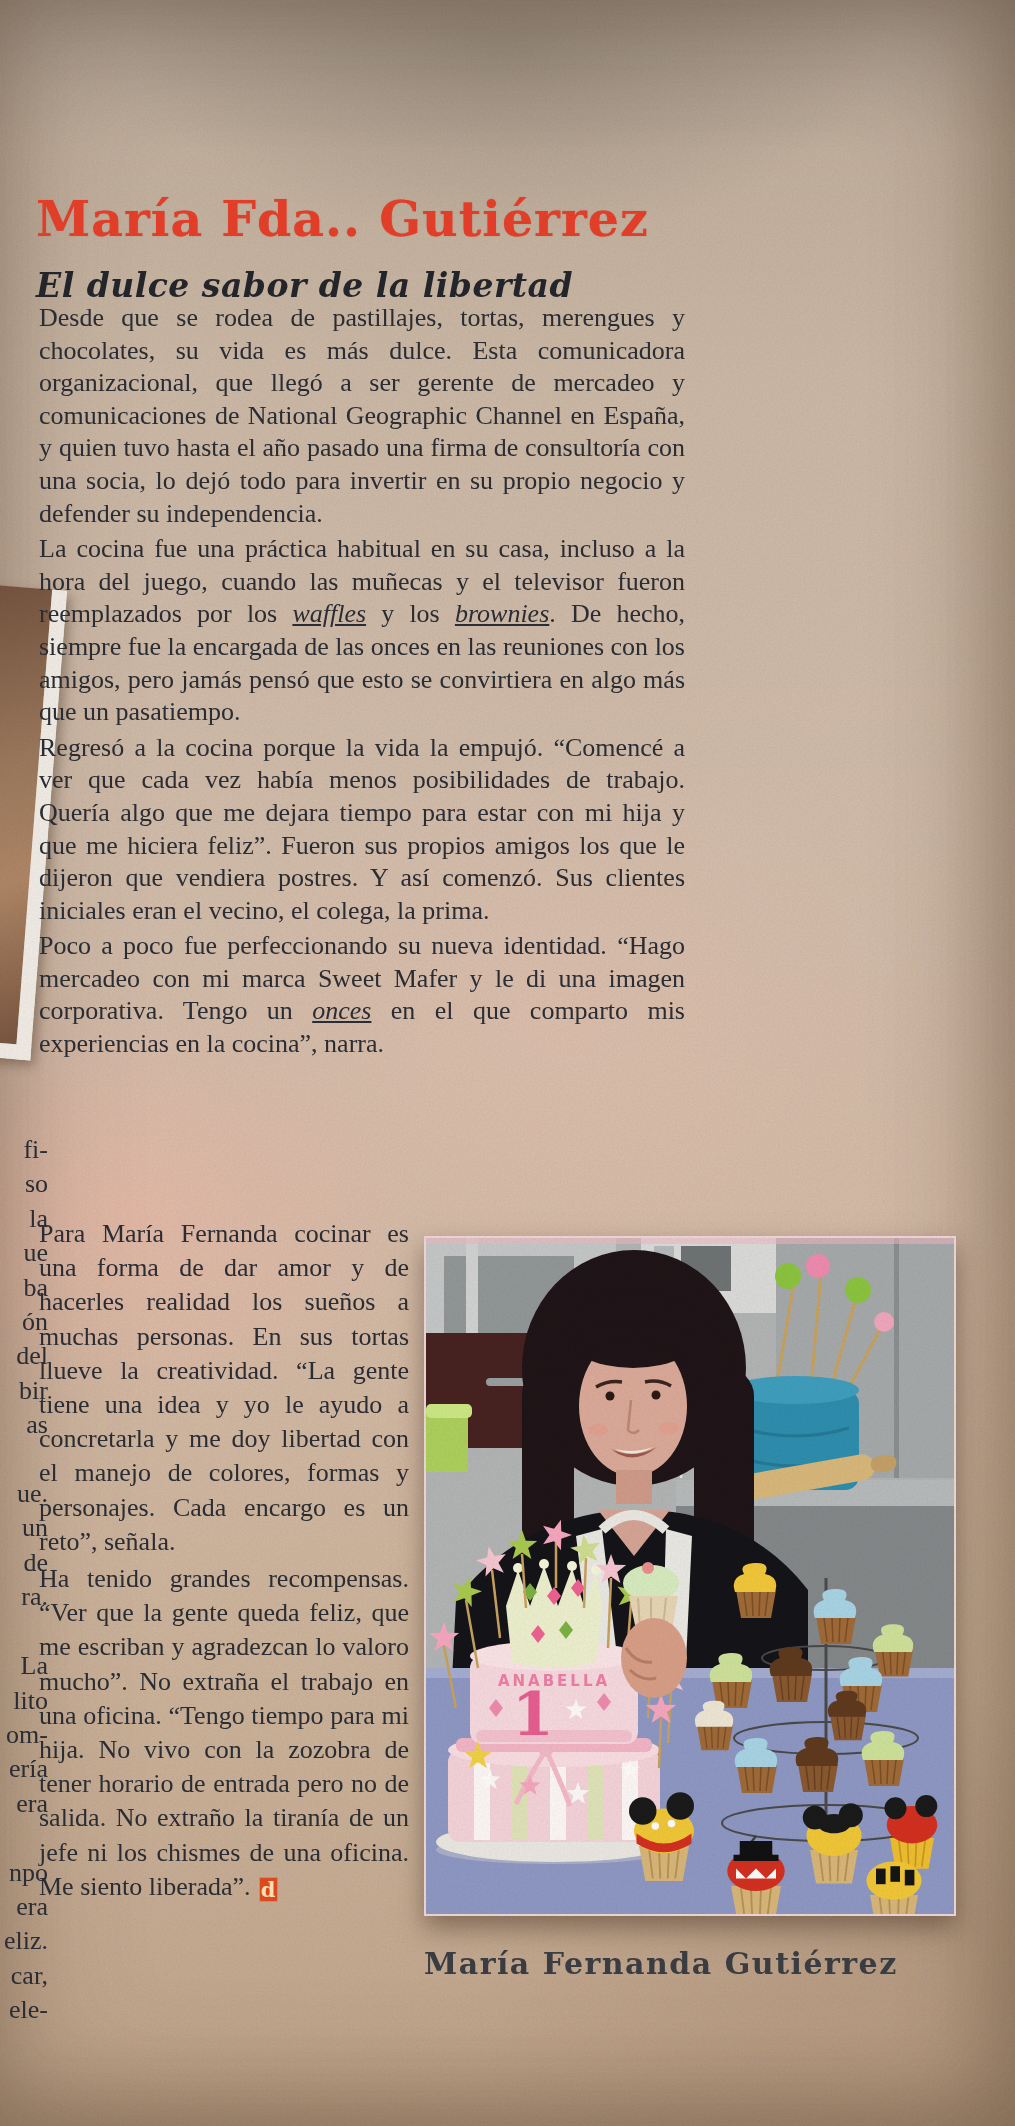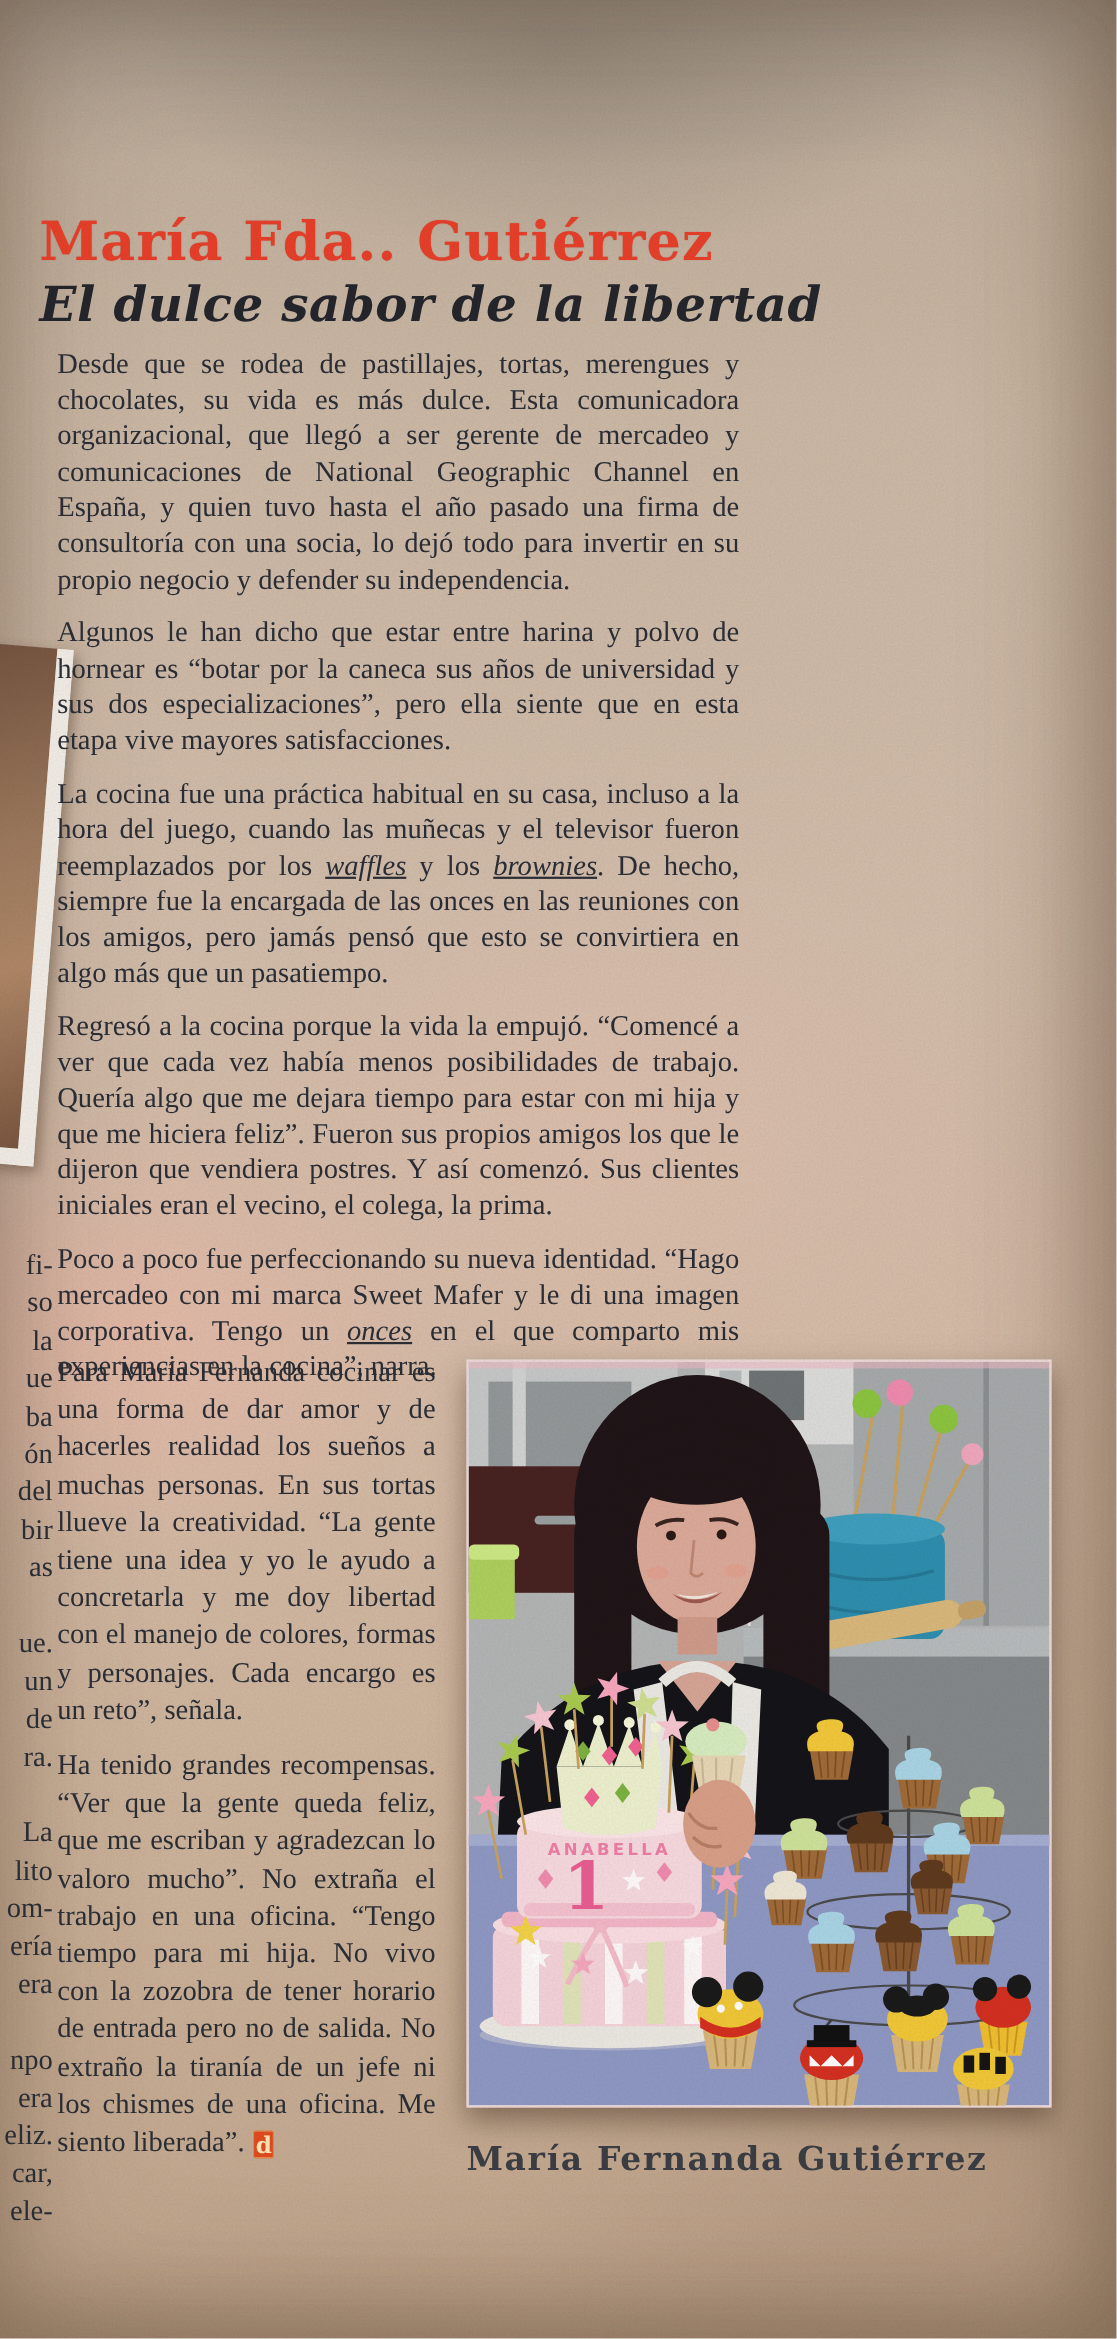--- a/index.html
+++ b/index.html
@@ -22,26 +22,26 @@
     background:linear-gradient(160deg,#6b4a38 0%,#9c7a5e 45%,#b08868 68%,#7a5640 100%);
     border-right:15px solid #f2efe9;border-bottom:15px solid #f2efe9;
     box-shadow:4px 5px 12px rgba(80,60,40,.45);
   }
   .title{
     position:absolute;left:36px;top:190px;margin:0;
     font-family:"DejaVu Serif",serif;font-size:49px;font-weight:700;
     letter-spacing:1px;color:#e8402a;text-shadow:0 0 1px rgba(200,40,20,.5);
   }
   .subtitle{
-    position:absolute;left:36px;top:252px;margin:0;
-    font-family:"DejaVu Serif",serif;font-size:44px;font-style:italic;font-weight:700;
+    position:absolute;left:36px;top:266px;margin:0;
+    font-family:"DejaVu Serif",serif;font-size:33px;font-style:italic;font-weight:700;
     letter-spacing:.5px;color:#24262c;
   }
   .col{position:absolute;text-align:justify;}
-  .col p{margin:16px;}
+  .col p{margin:3px;}
   .col-wide{left:36px;top:299px;width:652px;font-size:26px;line-height:32.6px;}
   .col-narrow{left:36px;top:1214px;width:376px;font-size:26px;line-height:34.2px;}
   .it{font-style:italic;text-decoration:underline;}
   .frag-col{
     position:absolute;left:0;top:1133px;width:48px;
     font-size:26px;line-height:34.4px;text-align:right;color:#2b2e35;
   }
   .endmark{
     display:inline-block;min-width:19px;height:25px;line-height:25px;
     background:#e34b1f;color:#ffe9b8;text-align:center;font-weight:700;
@@ -94,21 +94,20 @@
       <div>eliz.</div>
       <div style="">car,</div>
       <div>ele-</div>
     </div>
 
   <h1 class="title">María Fda.. Gutiérrez</h1>
   <h2 class="subtitle">El dulce sabor de la libertad</h2>
 
   <div class="col col-wide">
     <p><span>Desde que se rodea de pastillajes, tortas, merengues y chocolates, su vida es más dulce. Esta comunicadora organizacional, que llegó a ser gerente de mercadeo y comunicaciones de National Geographic Channel en España, y quien tuvo hasta el año pasado una firma de consultoría con una socia, lo dejó todo para invertir en su propio negocio y defender su independencia.</span></p>
-    <p><span>Algunos le han dicho que estar entre harina y polvo de hornear es “botar por la caneca sus años de universidad y sus dos especializaciones”, pero ella siente que en esta etapa vive mayores satisfacciones.</span></p>
     <p><span>La cocina fue una práctica habitual en su casa, incluso a la hora del juego, cuando las muñecas y el televisor fueron reemplazados por los </span><span class="it">waffles</span><span> y los </span><span class="it">brownies</span><span>. De hecho, siempre fue la encargada de las onces en las reuniones con los amigos, pero jamás pensó que esto se convirtiera en algo más que un pasatiempo.</span></p>
     <p><span>Regresó a la cocina porque la vida la empujó. “Comencé a ver que cada vez había menos posibilidades de trabajo. Quería algo que me dejara tiempo para estar con mi hija y que me hiciera feliz”. Fueron sus propios amigos los que le dijeron que vendiera postres. Y así comenzó. Sus clientes iniciales eran el vecino, el colega, la prima.</span></p>
     <p><span>Poco a poco fue perfeccionando su nueva identidad. “Hago mercadeo con mi marca Sweet Mafer y le di una imagen corporativa. Tengo un </span><span class="it">onces</span><span> en el que comparto mis experiencias en la cocina”, narra.</span></p>
   </div>
 
   <div class="col col-narrow">
     <p><span>Para María Fernanda cocinar es una forma de dar amor y de hacerles realidad los sueños a muchas personas. En sus tortas llueve la creatividad. “La gente tiene una idea y yo le ayudo a concretarla y me doy libertad con el manejo de colores, formas y personajes. Cada encargo es un reto”, señala.</span></p>
     <p><span>Ha tenido grandes recompensas. “Ver que la gente queda feliz, que me escriban y agradezcan lo valoro mucho”. No extraña el trabajo en una oficina. “Tengo tiempo para mi hija. No vivo con la zozobra de tener horario de entrada pero no de salida. No extraño la tiranía de un jefe ni los chismes de una oficina. Me siento liberada”.</span><span class="endmark">d</span></p>
   </div>
 

